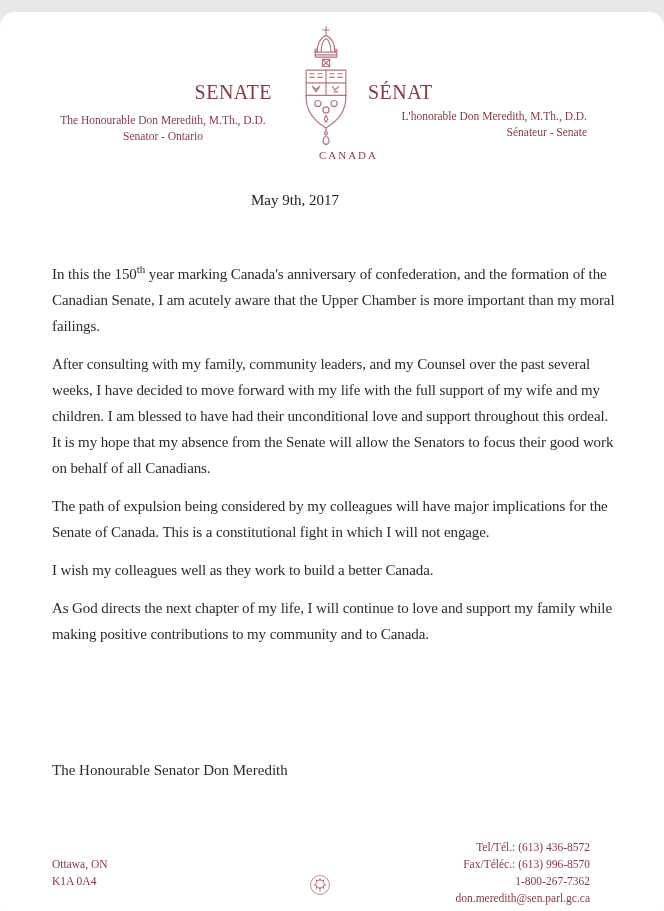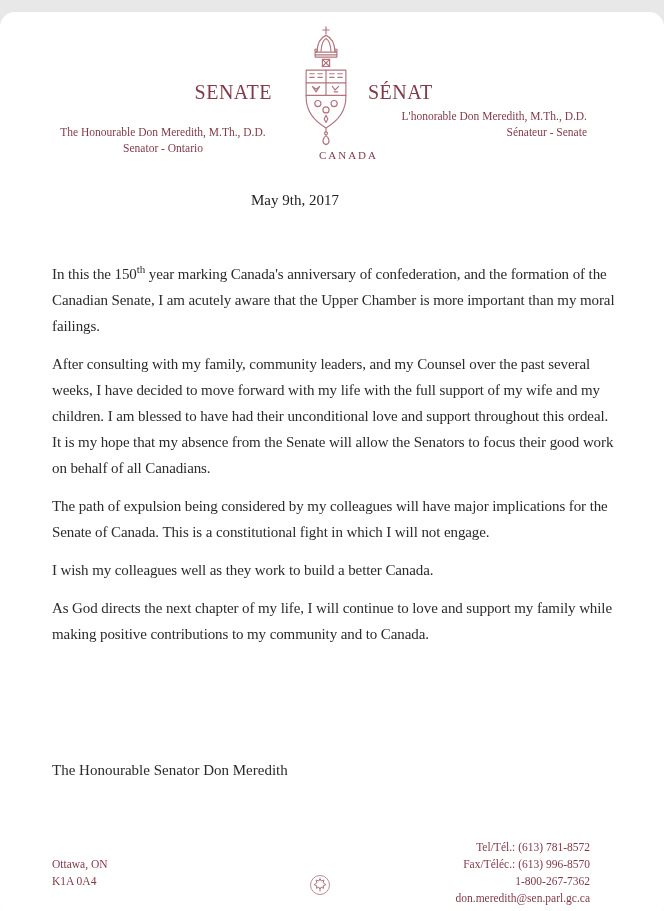--- a/index.html
+++ b/index.html
@@ -18,21 +18,21 @@
   
   .senate-label {
     position: absolute; top: 69px; left: 62px; width: 210px;
     text-align: right; font-size: 20px; letter-spacing: 0.5px; color: #833a48;
   }
   .senat-label {
     position: absolute; top: 69px; left: 368px;
     font-size: 20px; letter-spacing: 0.5px; color: #833a48;
   }
   .left-names {
-    position: absolute; top: 112px; left: 48px; width: 230px;
+    position: absolute; top: 100px; left: 48px; width: 230px;
     text-align: center; font-size: 11.5px; line-height: 16px; color: #833a48;
   }
   .right-names {
     position: absolute; top: 96px; left: 357px; width: 230px;
     text-align: right; font-size: 11.5px; line-height: 16px; color: #833a48;
   }
   .crest { position: absolute; top: 13px; left: 300px; }
   .canada-label {
     position: absolute; top: 137px; left: 278px; width: 100px;
     text-align: right; font-size: 11px; letter-spacing: 2px; color: #833a48;
@@ -139,19 +139,19 @@
 
   <div class="footer-seal">
     <svg width="24" height="24" viewBox="0 0 24 24" fill="none" stroke="#c28b92" stroke-width="1" stroke-linejoin="round">
       <circle cx="12" cy="12" r="9.5"></circle>
       <path d="M12 5.5 L13.2 8 L15.9 7 L15.1 9.8 L17.9 11.8 L15.3 12.7 L15.6 15.4 L13.2 14 L12 16.4 L10.8 14 L8.4 15.4 L8.7 12.7 L6.1 11.8 L8.9 9.8 L8.1 7 L10.8 8 Z" stroke="#b3757d"></path>
       <path d="M12 16.4 V18.4" stroke="#b3757d"></path>
     </svg>
   </div>
 
   <div class="footer-contacts" id="contact-lines">
-      <div>Tel/Tél.: (613) 781-8572</div>
+      <div>Tel/Tél.: (613) 436-8572</div>
       <div>Fax/Téléc.: (613) 996-8570</div>
       <div>1-800-267-7362</div>
       <div>don.meredith@sen.parl.gc.ca</div>
     </div>
 
 </div>
 
 </body></html>

